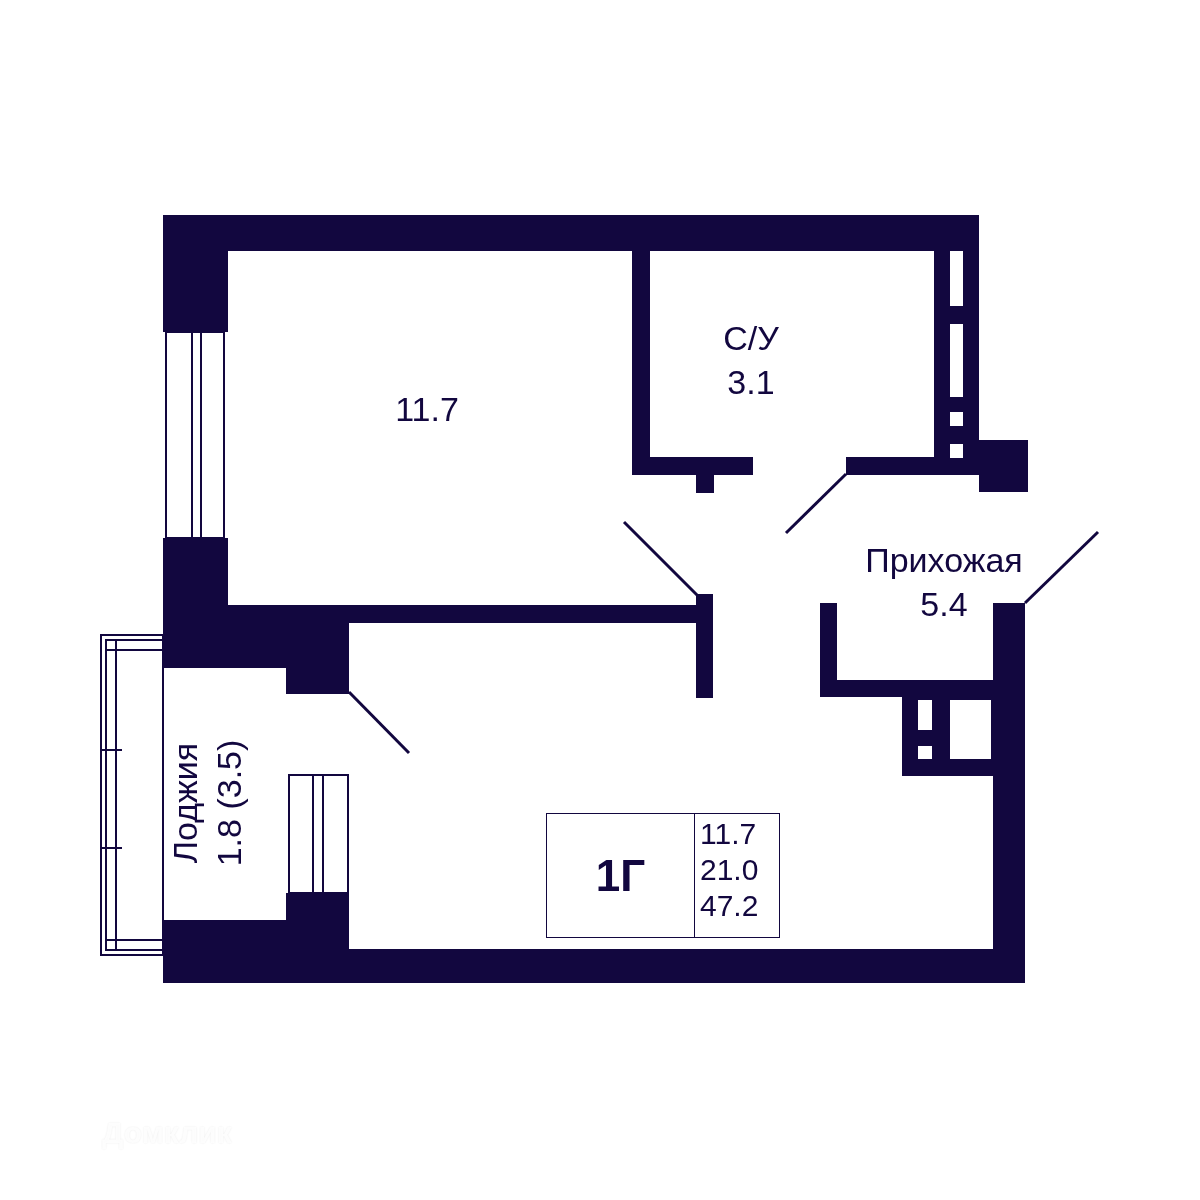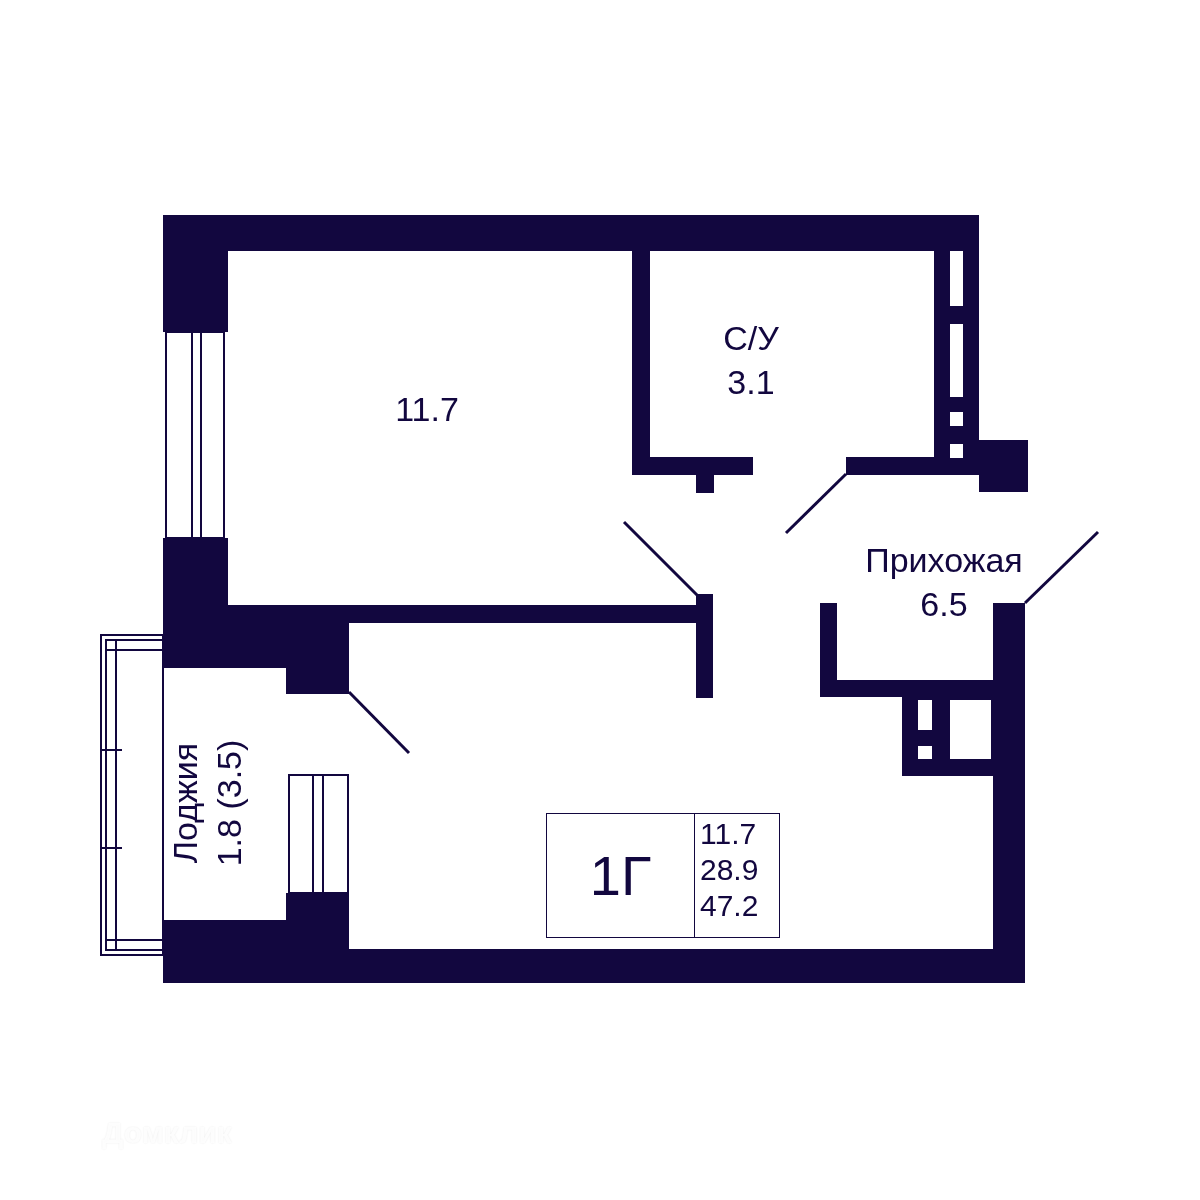--- a/index.html
+++ b/index.html
@@ -12,21 +12,21 @@
     .thin { stroke: #12073f; stroke-width: 2; fill: none; }
     .label { position: absolute; text-align: center; font-size: 34px; line-height: 44px;
              color: #12073f; white-space: nowrap; transform: translateX(-50%); }
     .label span { display: block; }
     .loggia-label { position: absolute; left: 207px; top: 803px; transform: translate(-50%,-50%) rotate(-90deg);
                     text-align: center; font-size: 34px; line-height: 44px; white-space: nowrap; }
     .loggia-label span { display: block; }
     .info-box { position: absolute; left: 546px; top: 813px; width: 234px; height: 125px;
                 border: 1.5px solid #12073f; box-sizing: border-box; display: flex; }
     .info-type { width: 147px; border-right: 1.5px solid #12073f; display: flex;
-                 align-items: center; justify-content: center; font-size: 56px; }
+                 align-items: center; justify-content: center; font-size: 44px; font-weight: bold; }
     .info-areas { flex: 1; padding: 2px 0 0 5px; font-size: 30px; line-height: 36px; }
     .info-areas span { display: block; }
     .watermark { position: absolute; left: 52px; top: 1112px; display: flex; align-items: center;
                  gap: 8px; color: rgba(255,255,255,0.85); font-size: 30px; font-weight: bold;
                  text-shadow: 0 0 2px rgba(0,0,0,0.08); }
   </style>
 </head>
 <body>
 
 <svg id="plan" viewBox="0 0 1200 1200" xmlns="http://www.w3.org/2000/svg">
@@ -110,34 +110,34 @@
 
 <div class="label" style="left:427px; top:387px;">
   <span>11.7</span>
 </div>
 <div class="label" style="left:751px; top:316px;">
   <span>С/У</span>
   <span>3.1</span>
 </div>
 <div class="label" style="left:944px; top:538px;">
   <span>Прихожая</span>
-  <span>6.5</span>
+  <span>5.4</span>
 </div>
 <div class="label" style="left:663px; top:706px;">
 </div>
 <div class="loggia-label">
   <span>Лоджия</span>
   <span>1.8 (3.5)</span>
 </div>
 
 <div class="info-box">
   <div class="info-type">1Г</div>
   <div class="info-areas">
     <span>11.7</span>
-    <span>28.9</span>
+    <span>21.0</span>
     <span>47.2</span>
   </div>
 </div>
 
 <div class="watermark">
   <svg width="42" height="42" viewBox="0 0 42 42">
     <path d="M4 18 L21 4 L38 18 L38 38 L4 38 Z" fill="none" stroke="rgba(255,255,255,0.85)" stroke-width="5"></path>
   </svg>
   <span>Домклик</span>
 </div>

